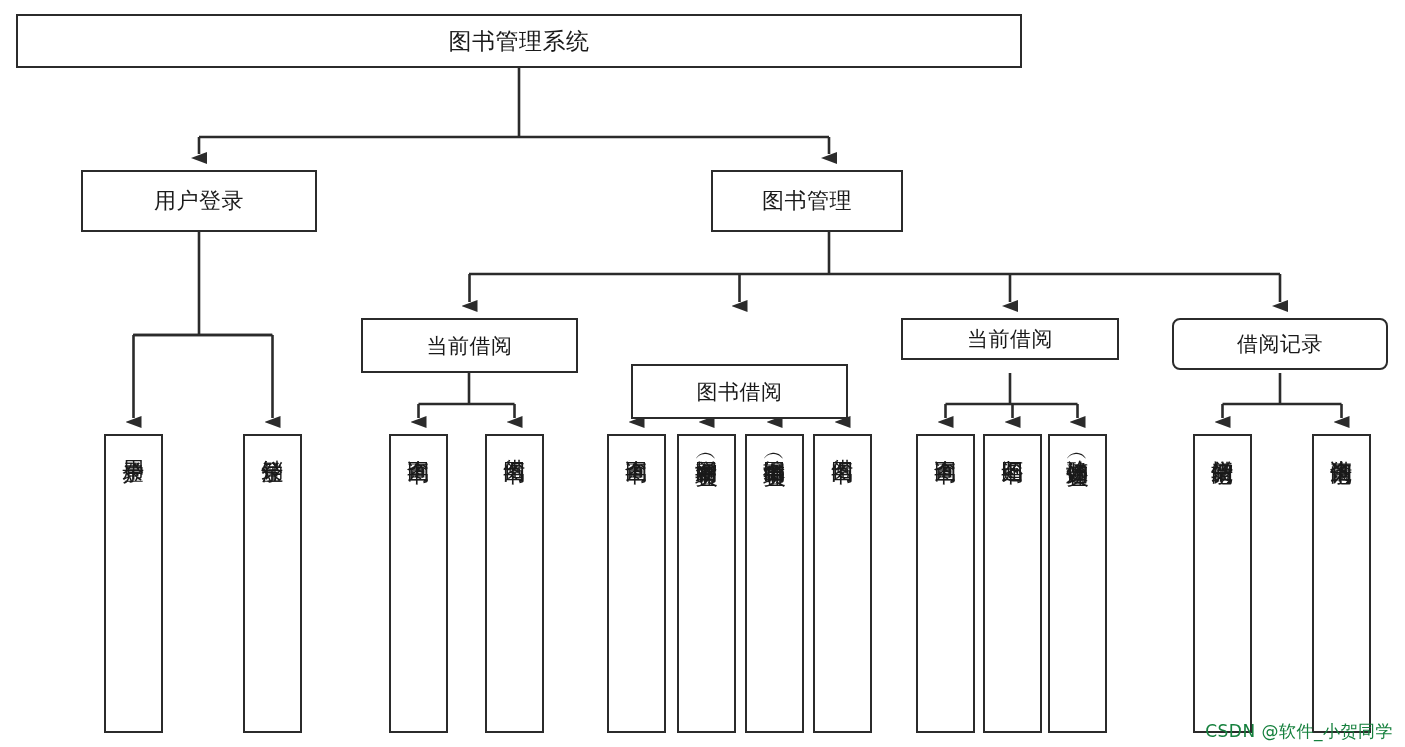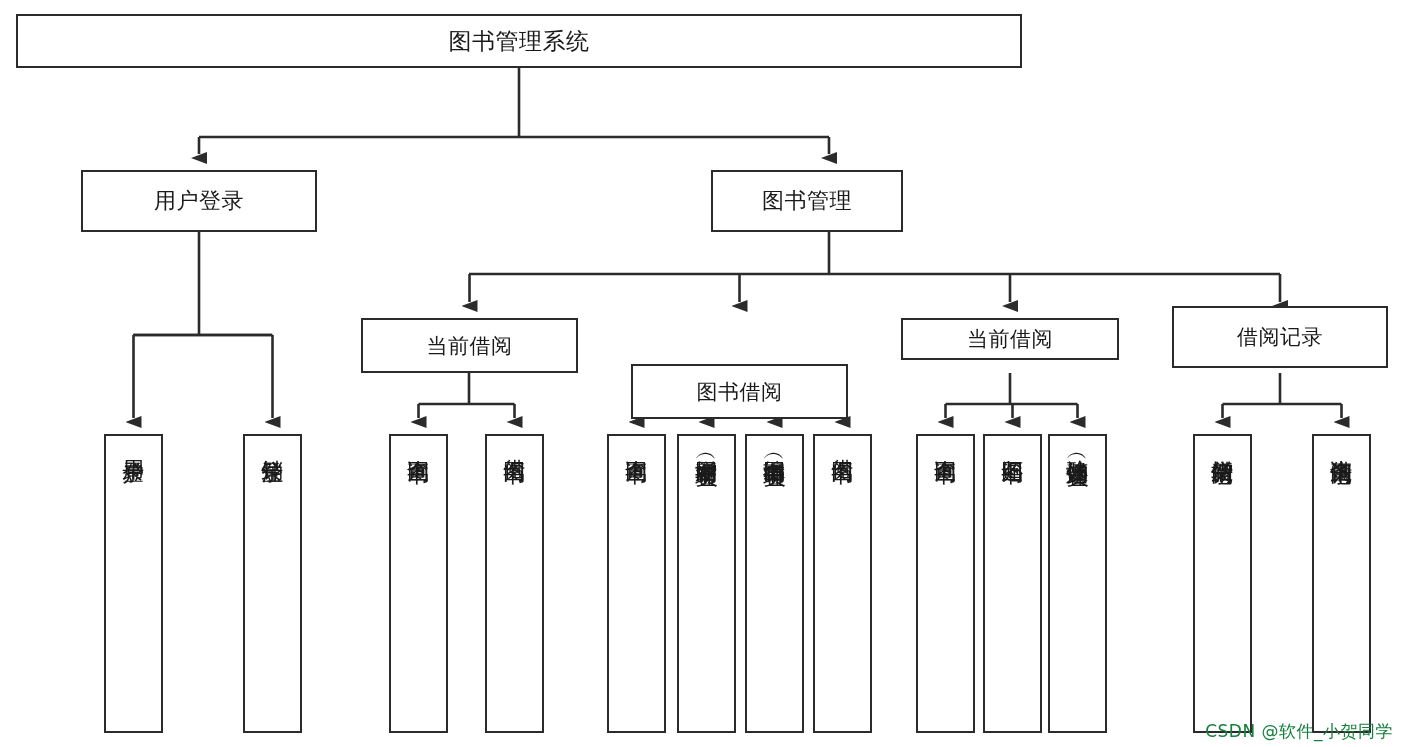--- a/index.html
+++ b/index.html
@@ -134,21 +134,21 @@
   <div id="level3-nodes">
       <div class="node node-l3" style="left: 361px; top: 318px; width: 217px; height: 55px;">
         <span class="node-label">当前借阅</span>
       </div>
       <div class="node node-l3" style="left: 631px; top: 318px; width: 217px; height: 55px; margin-top: 46px;">
         <span class="node-label">图书借阅</span>
       </div>
       <div class="node node-l3" style="left: 901px; top: 318px; width: 218px; height: 42px;">
         <span class="node-label">当前借阅</span>
       </div>
-      <div class="node node-l3" style="left: 1172px; top: 306px; width: 216px; height: 62px;">
+      <div class="node node-l3" style="left: 1172px; top: 318px; width: 216px; height: 52px; border-radius: 8px;">
         <span class="node-label">借阅记录</span>
       </div>
     </div>
   <div id="leaf-nodes">
       <div class="node node-l4 node-leaf" style="left: 104px; top: 434px; width: 59px; height: 299px;">
         <span class="node-label">用户登录</span>
       </div>
       <div class="node node-l4 node-leaf" style="left: 243px; top: 434px; width: 59px; height: 299px;">
         <span class="node-label">注销登录</span>
       </div>

